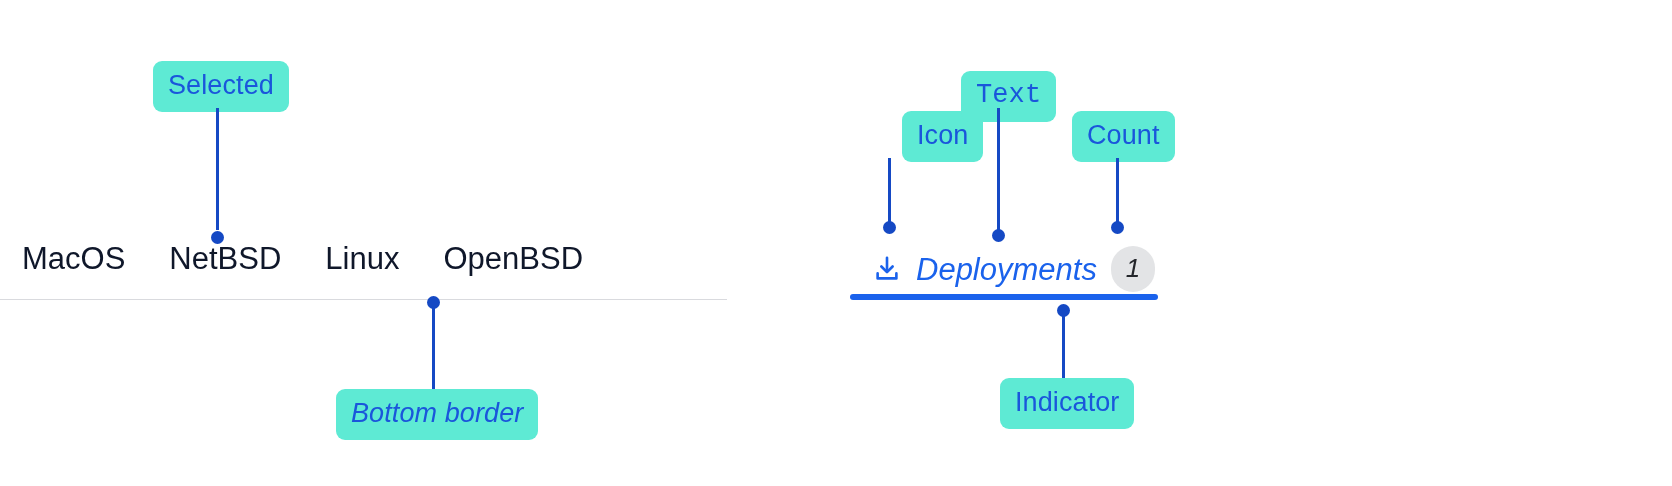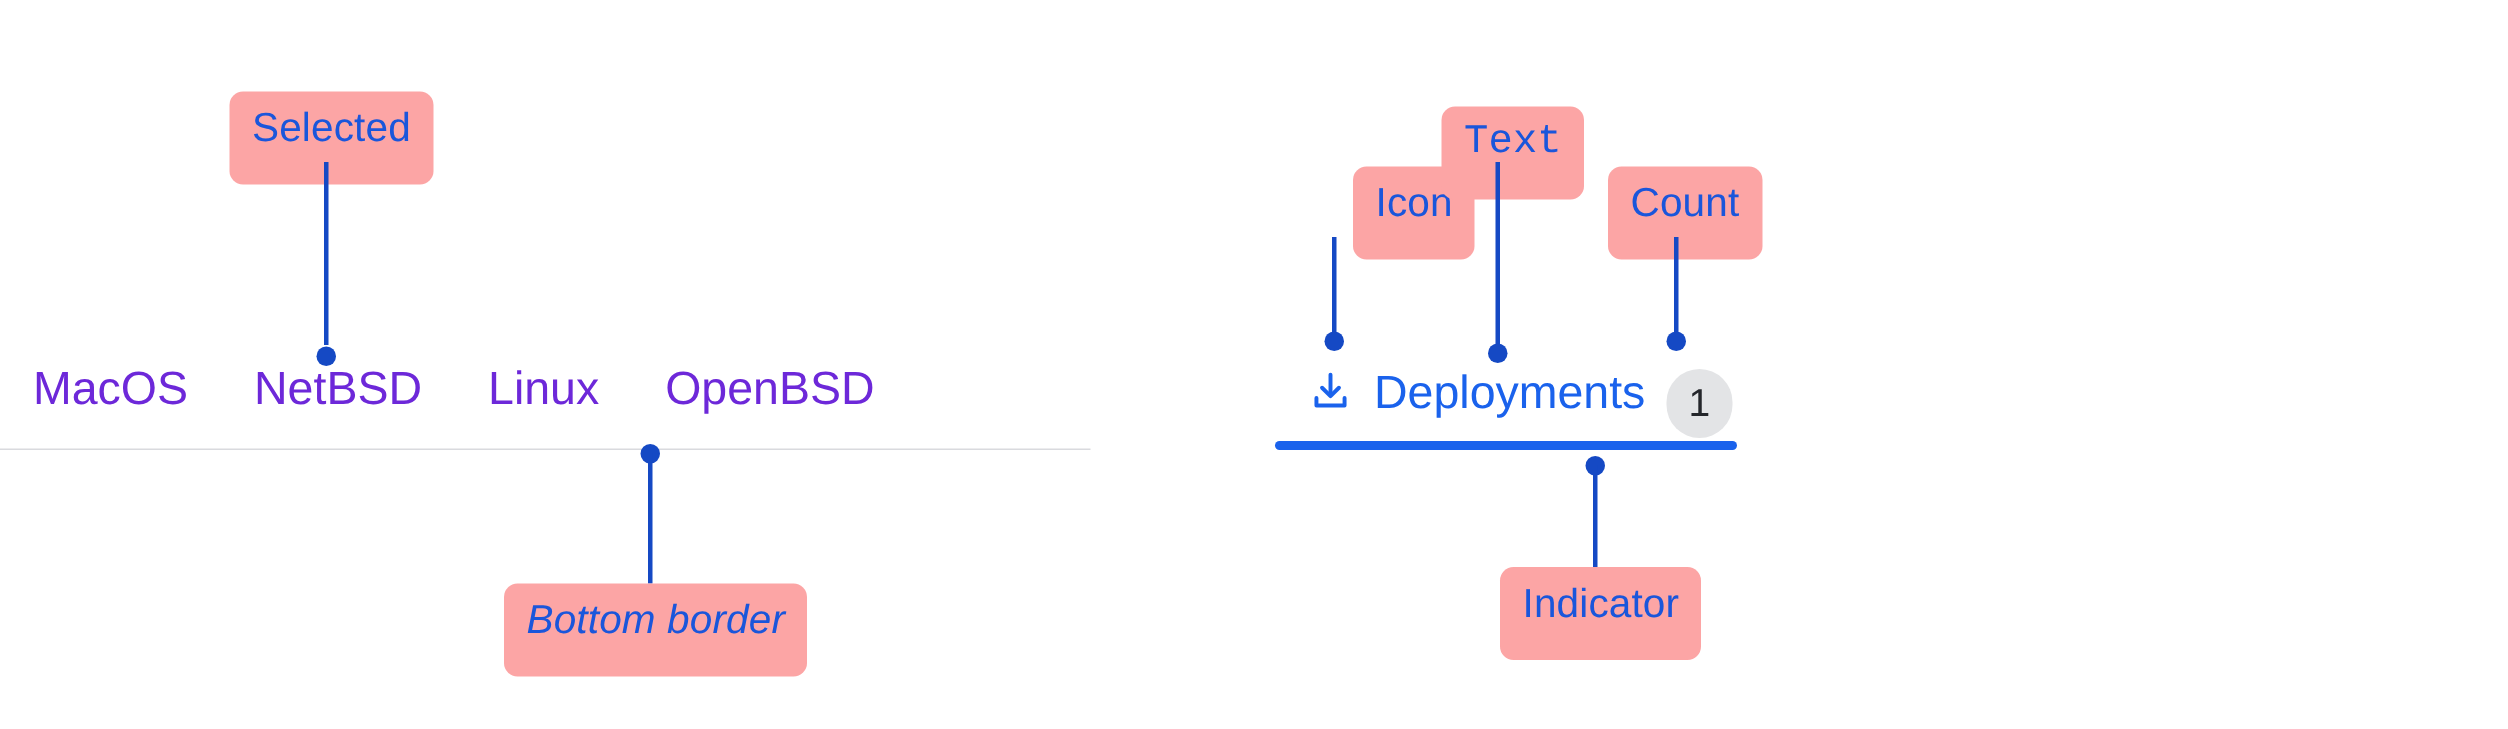--- a/index.html
+++ b/index.html
@@ -9,25 +9,25 @@
     font-family:"Liberation Sans","DejaVu Sans",sans-serif;
     position:relative;
     overflow:hidden;
     -webkit-font-smoothing:antialiased;
   }
   .stage{position:absolute;inset:0;}
 
   
   .pill{
     position:absolute;
-    background:#fca5a5;
+    background:#5eead4;
     color:#1a56db;
     font-size:27px;
     line-height:1;
-    padding:11px 15px 24px 15px;
+    padding:11px 15px 13px 15px;
     border-radius:9px;
     white-space:nowrap;
     letter-spacing:.1px;
   }
 
   
   .conn{
     position:absolute;
     background:#1549c4;
     width:3px;
@@ -49,21 +49,21 @@
   #left-tabs .row{
     position:absolute;
     left:0;top:0;
     display:flex;
     align-items:flex-start;
   }
   .tab{
     position:relative;
     font-size:31px;
     line-height:1;
-    color:#6d28d9;
+    color:#0f172a;
     padding:0 0 21px 0;
     white-space:nowrap;
     cursor:pointer;
   }
   .tab.selected{color:#1a62ec;}
   .tab .ul{
     position:absolute;
     left:0;right:0;bottom:0;
     height:4px;
     background:#1a62ec;
@@ -77,23 +77,25 @@
   }
 
   
   #right-tab{
     position:absolute;
     left:850px; top:246px;
     width:308px;
   }
   #right-tab .inner{
     display:flex;
+    align-items:center;
     gap:14px;
     padding:0 0 0 22px;
     height:46px;
+    font-style:italic;
   }
   .dl-icon{
     width:30px;height:30px;
     display:block;
     flex:0 0 auto;
   }
   .tab-text{
     font-size:31px;
     line-height:1;
     color:#1a62ec;

